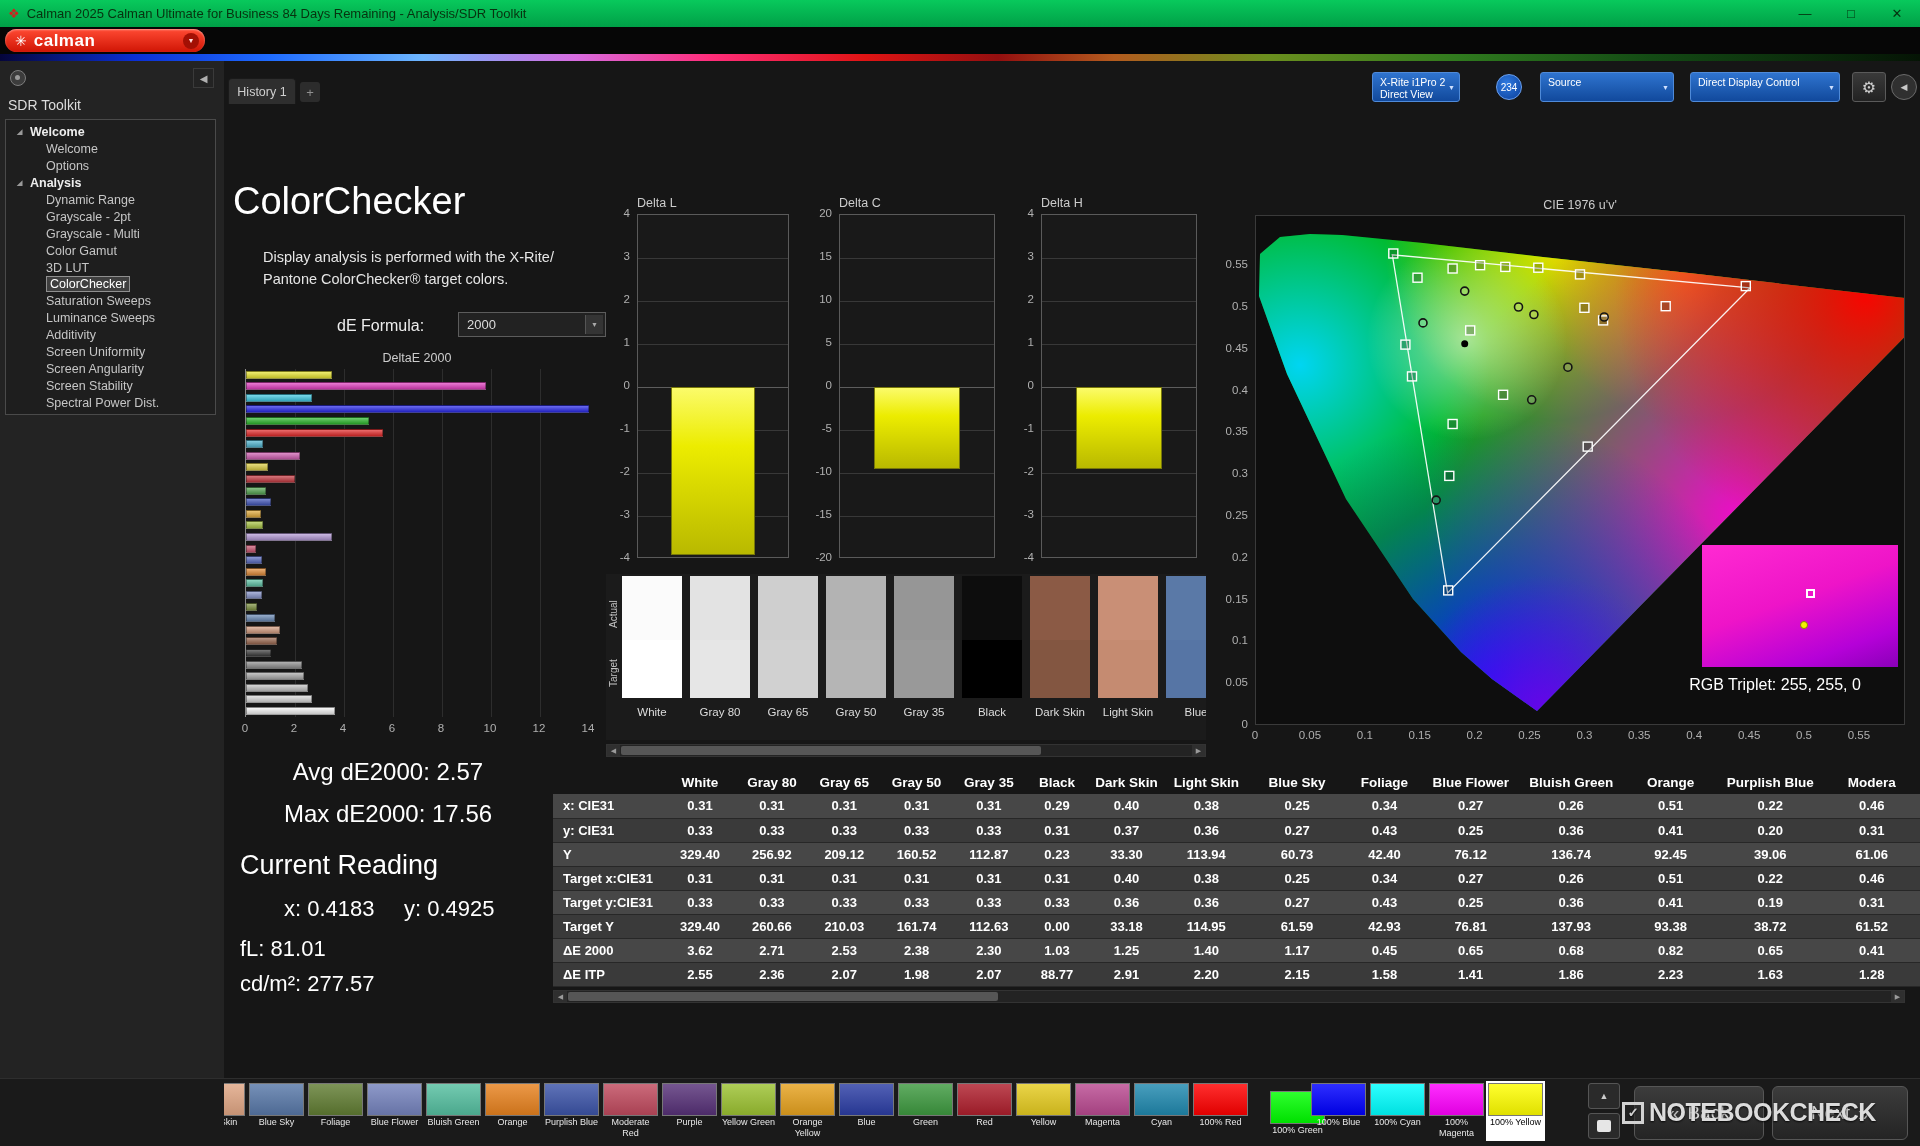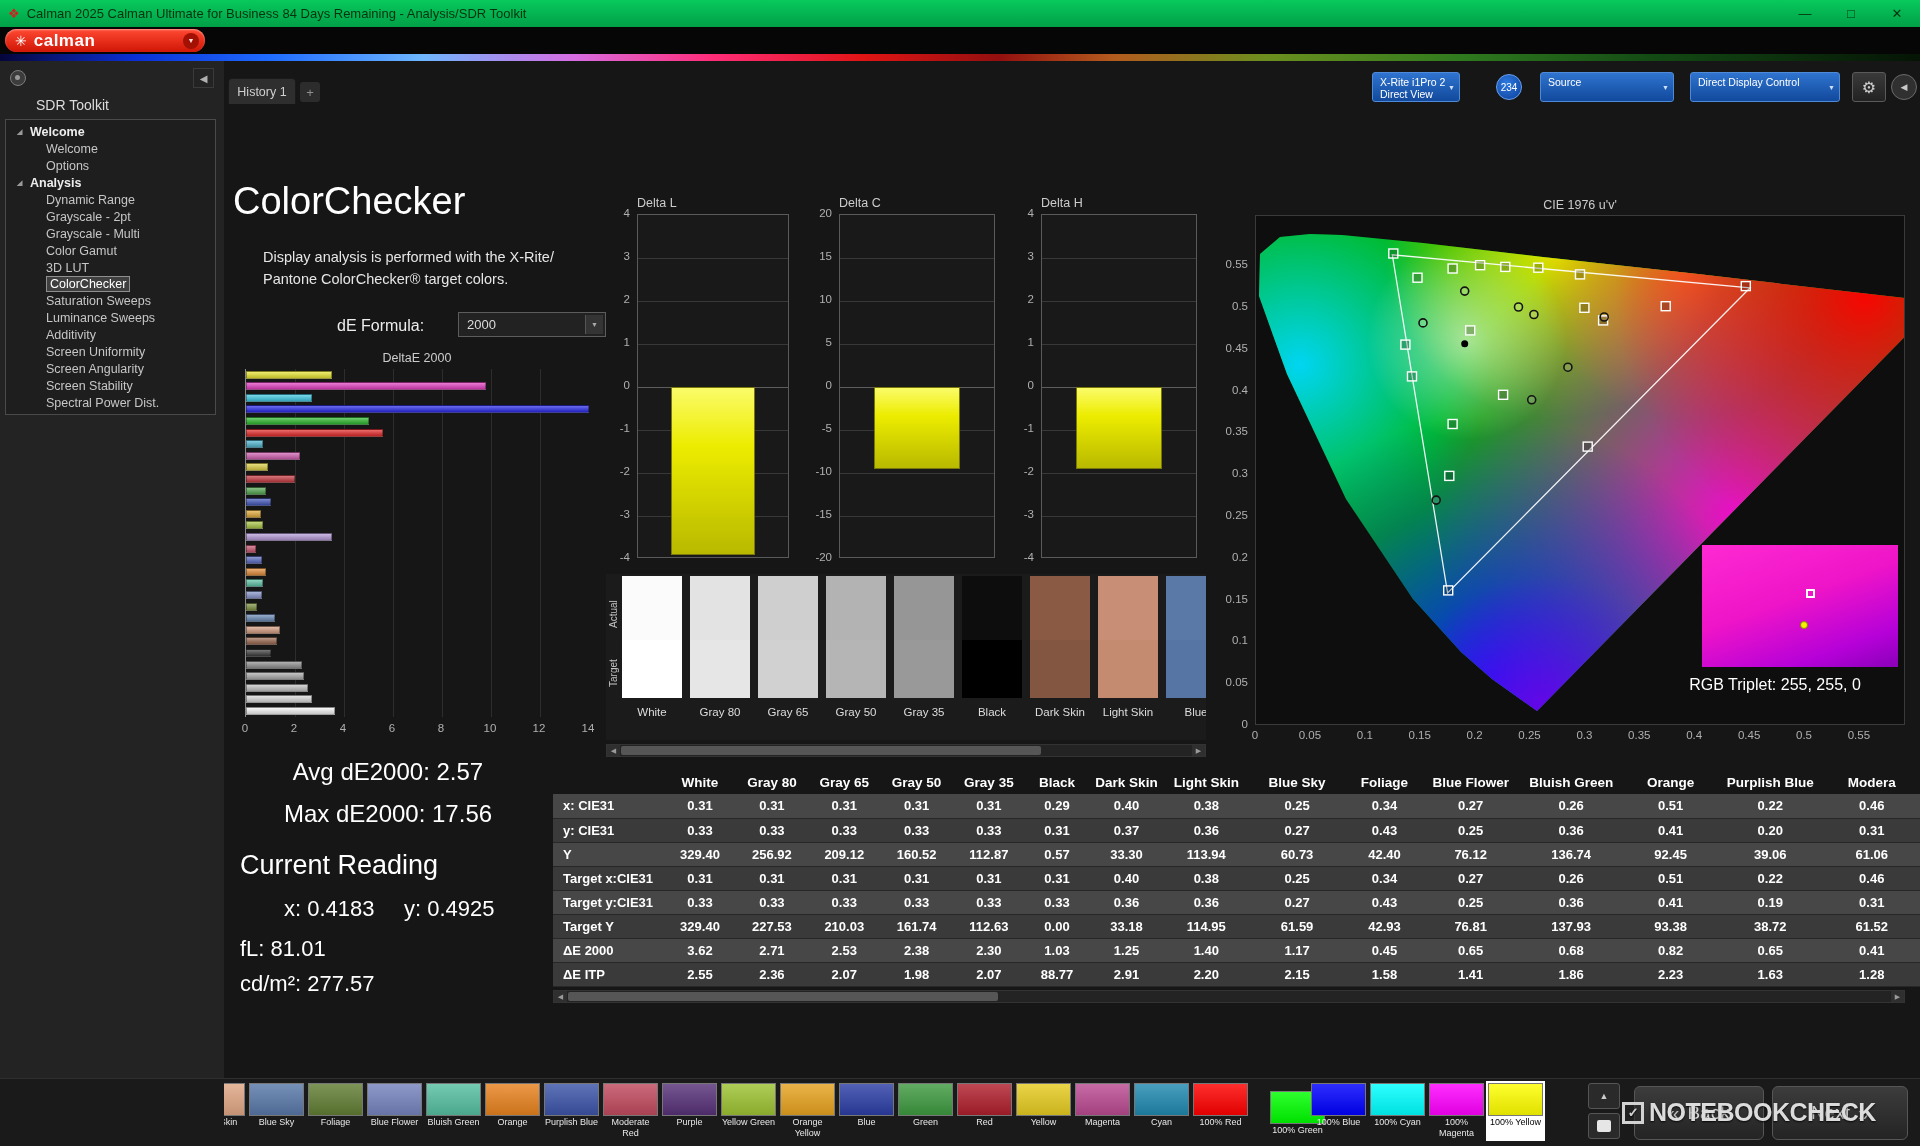--- a/index.html
+++ b/index.html
@@ -30,21 +30,21 @@
       #ff2d7a 37%,#e01414 45%,#930f0f 52%,#b35b1e 58%,#6b8f1e 66%,#2f7a1e 76%,#134a14 86%,#051405 100%);}
 
   
   #sidebar{position:absolute;left:0;top:61px;width:224px;height:1085px;background:#232323;}
   #sidebar-round-btn{position:absolute;left:10px;top:9px;width:16px;height:16px;border-radius:50%;
     background:#3c3c3c;border:1px solid #7d7d7d;}
   #sidebar-round-btn::after{content:"";position:absolute;left:4px;top:4px;width:5px;height:5px;
     border-radius:50%;background:#9a9a9a;}
   #sidebar-collapse{position:absolute;left:193px;top:7px;width:21px;height:20px;color:#b0b0b0;
     font-size:10px;display:flex;align-items:center;justify-content:center;border:1px solid #3a3a3a;}
-  #sidebar-title{position:absolute;left:8px;top:36px;font-size:14px;color:#dcdcdc;margin-left:28px;}
+  #sidebar-title{position:absolute;left:8px;top:36px;font-size:14px;color:#dcdcdc;}
   #tree{position:absolute;left:5px;top:58px;width:211px;height:296px;background:#1e1e1e;
     border:1px solid #4a4a4a;padding-top:4px;overflow:hidden;}
   .tree-row{height:16.9px;display:flex;align-items:center;font-size:12.5px;color:#c6c6c6;
     padding-left:40px;position:relative;white-space:nowrap;}
   .tree-row.group{padding-left:24px;color:#ededed;font-weight:bold;}
   .tree-arrow{position:absolute;left:11px;top:4px;font-size:7px;color:#9a9a9a;}
   .tree-row.selected .tree-label{background:#3f3f3f;border:1px solid #8f8f8f;padding:0 3px;color:#fff;}
 
   
   #tab-history{position:absolute;left:228px;top:78px;width:68px;height:26px;background:#2e2e2e;
@@ -673,21 +673,21 @@
             <td>0.20</td>
             <td>0.31</td>
           </tr>
           <tr class="odd">
             <td class="rowlabel">Y</td>
             <td>329.40</td>
             <td>256.92</td>
             <td>209.12</td>
             <td>160.52</td>
             <td>112.87</td>
-            <td>0.57</td>
+            <td>0.23</td>
             <td>33.30</td>
             <td>113.94</td>
             <td>60.73</td>
             <td>42.40</td>
             <td>76.12</td>
             <td>136.74</td>
             <td>92.45</td>
             <td>39.06</td>
             <td>61.06</td>
           </tr>
@@ -723,21 +723,21 @@
             <td>0.43</td>
             <td>0.25</td>
             <td>0.36</td>
             <td>0.41</td>
             <td>0.19</td>
             <td>0.31</td>
           </tr>
           <tr class="even">
             <td class="rowlabel">Target Y</td>
             <td>329.40</td>
-            <td>227.53</td>
+            <td>260.66</td>
             <td>210.03</td>
             <td>161.74</td>
             <td>112.63</td>
             <td>0.00</td>
             <td>33.18</td>
             <td>114.95</td>
             <td>61.59</td>
             <td>42.93</td>
             <td>76.81</td>
             <td>137.93</td>

